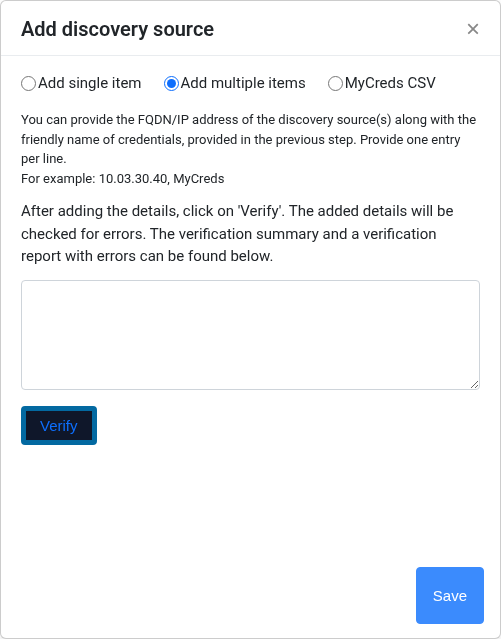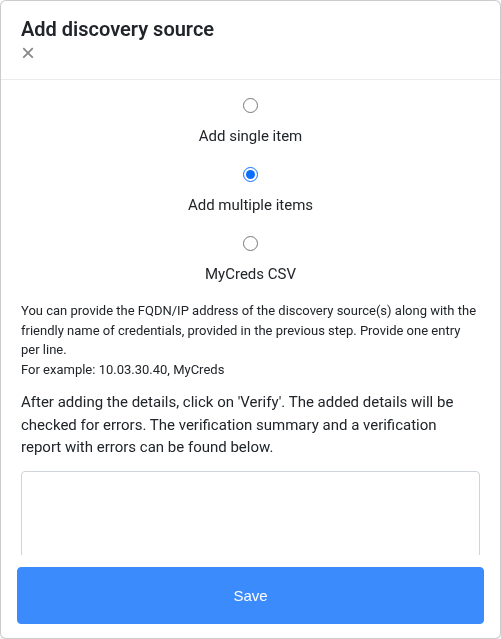--- a/index.html
+++ b/index.html
@@ -1,19 +1,18 @@
 <!DOCTYPE html>
 <html><head>
   <meta charset="utf-8">
   <style>
     * {
       box-sizing: border-box;
       margin: 0;
       padding: 0;
-      flex-direction: column;
     }
     body {
       font-family: -apple-system, BlinkMacSystemFont, "Segoe UI", Roboto, Arial, sans-serif;
       background: #fff;
       width: 501px;
       height: 639px;
       position: relative;
     }
     .modal {
       border: 1px solid rgba(0,0,0,0.2);
@@ -54,21 +53,21 @@
     }
     .radio-row {
       display: flex;
       gap: 22px;
       margin-bottom: 18px;
       align-items: center;
     }
     .radio-option {
       display: flex;
       align-items: center;
-      gap: 14px;
+      gap: 2px;
       cursor: pointer;
     }
     .radio-option input[type="radio"] {
       width: 15px;
       height: 15px;
       accent-color: #0d6efd;
       cursor: pointer;
     }
     .radio-option span {
       font-size: 15px;
@@ -93,22 +92,22 @@
       width: 100%;
       height: 110px;
       border: 1px solid #ced4da;
       border-radius: 4px;
       padding: 8px;
       font-family: inherit;
       font-size: 14px;
       resize: both;
     }
     .verify-btn {
-      background: #bef264;
-      border: 1px solid #0369a1;
+      background: #0f172a;
+      border: 5px solid #0369a1;
       color: #0d6efd;
       font-size: 15px;
       padding: 6px 14px;
       border-radius: 4px;
       cursor: pointer;
       margin-bottom: 14px;
     }
     .records-block {
       font-size: 15px;
       color: #212529;

